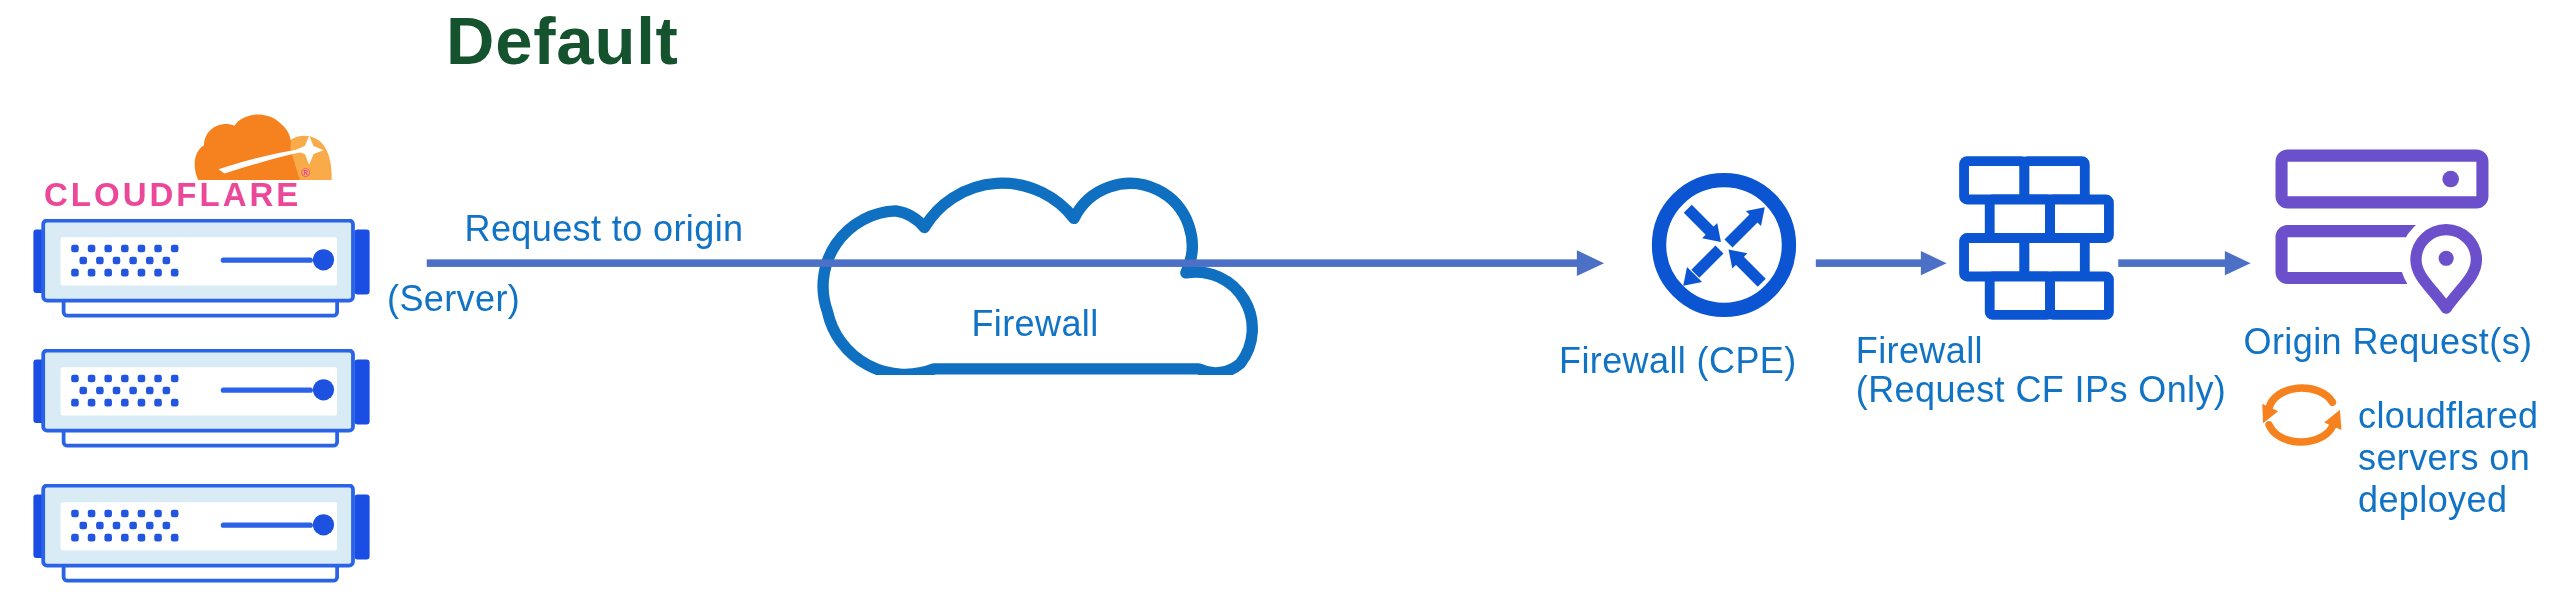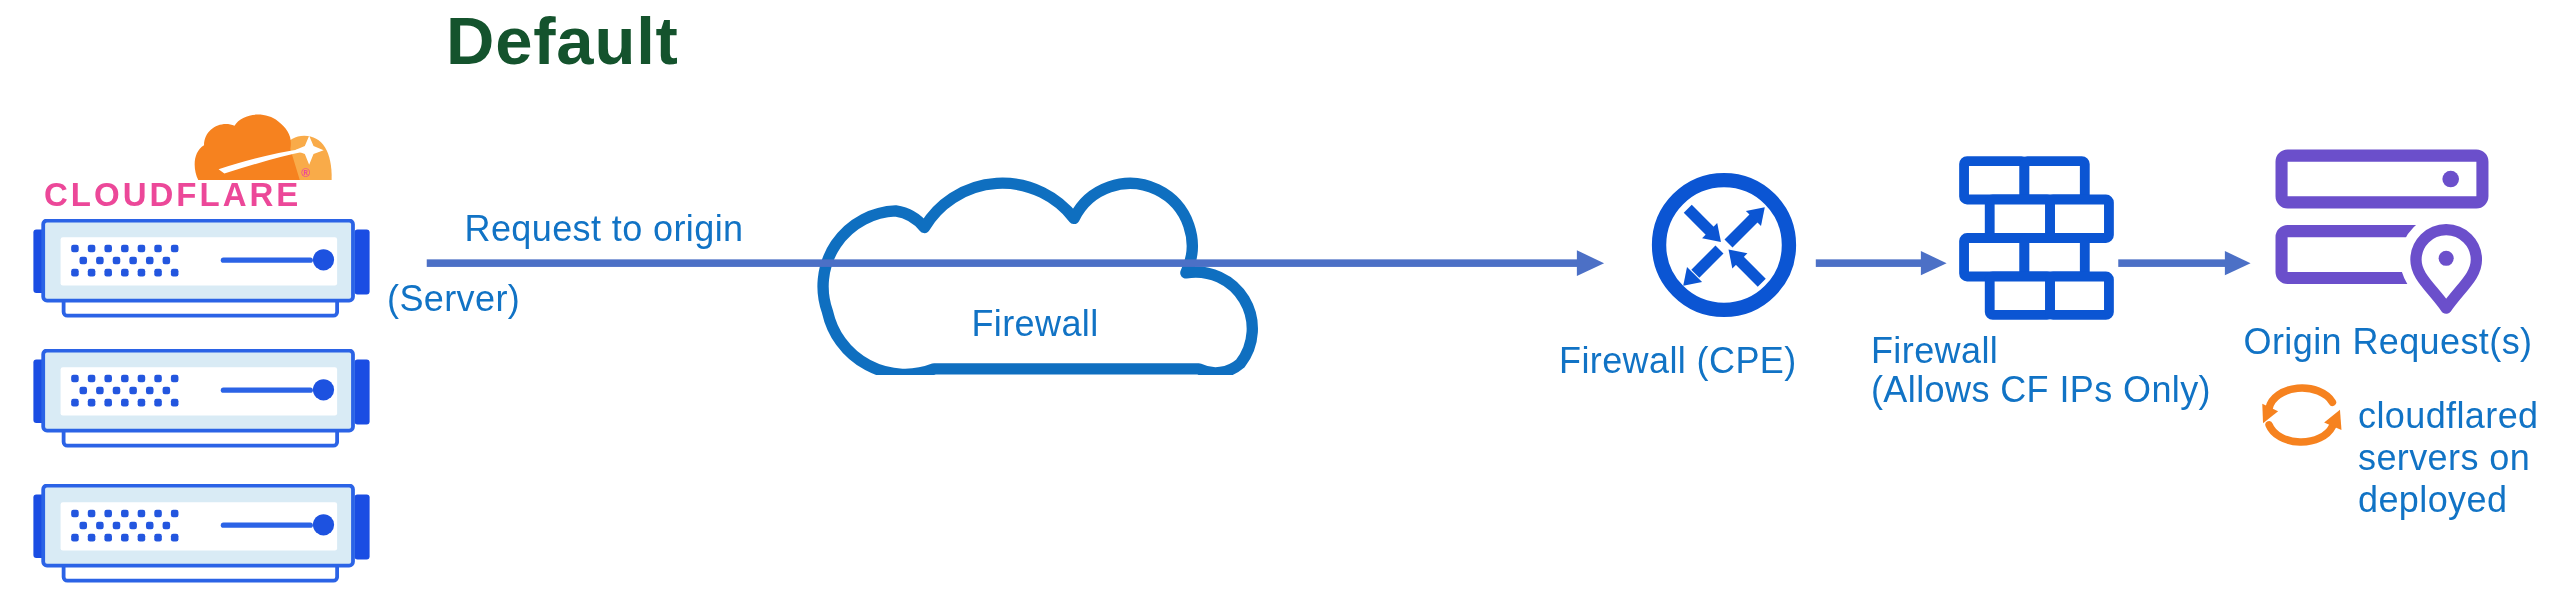--- a/index.html
+++ b/index.html
@@ -163,21 +163,21 @@
   </div>
 
   <div class="abs label center" id="internet-label">Firewall</div>
 
   <div class="abs label" id="cpe-label">
     <div>Firewall (CPE)</div>
   </div>
 
   <div class="abs label center" id="firewall-label" style="text-align:left;">
     <div>Firewall</div>
-    <div>(Allows CF IPs Only)</div>
+    <div>(Request CF IPs Only)</div>
   </div>
 
   <div class="abs label center" id="origin-label">Origin Request(s)</div>
 
   <div class="abs label" id="cloudflared-note">
     <div>cloudflared</div>
     <div>servers on</div>
     <div>deployed</div>
   </div>
 

